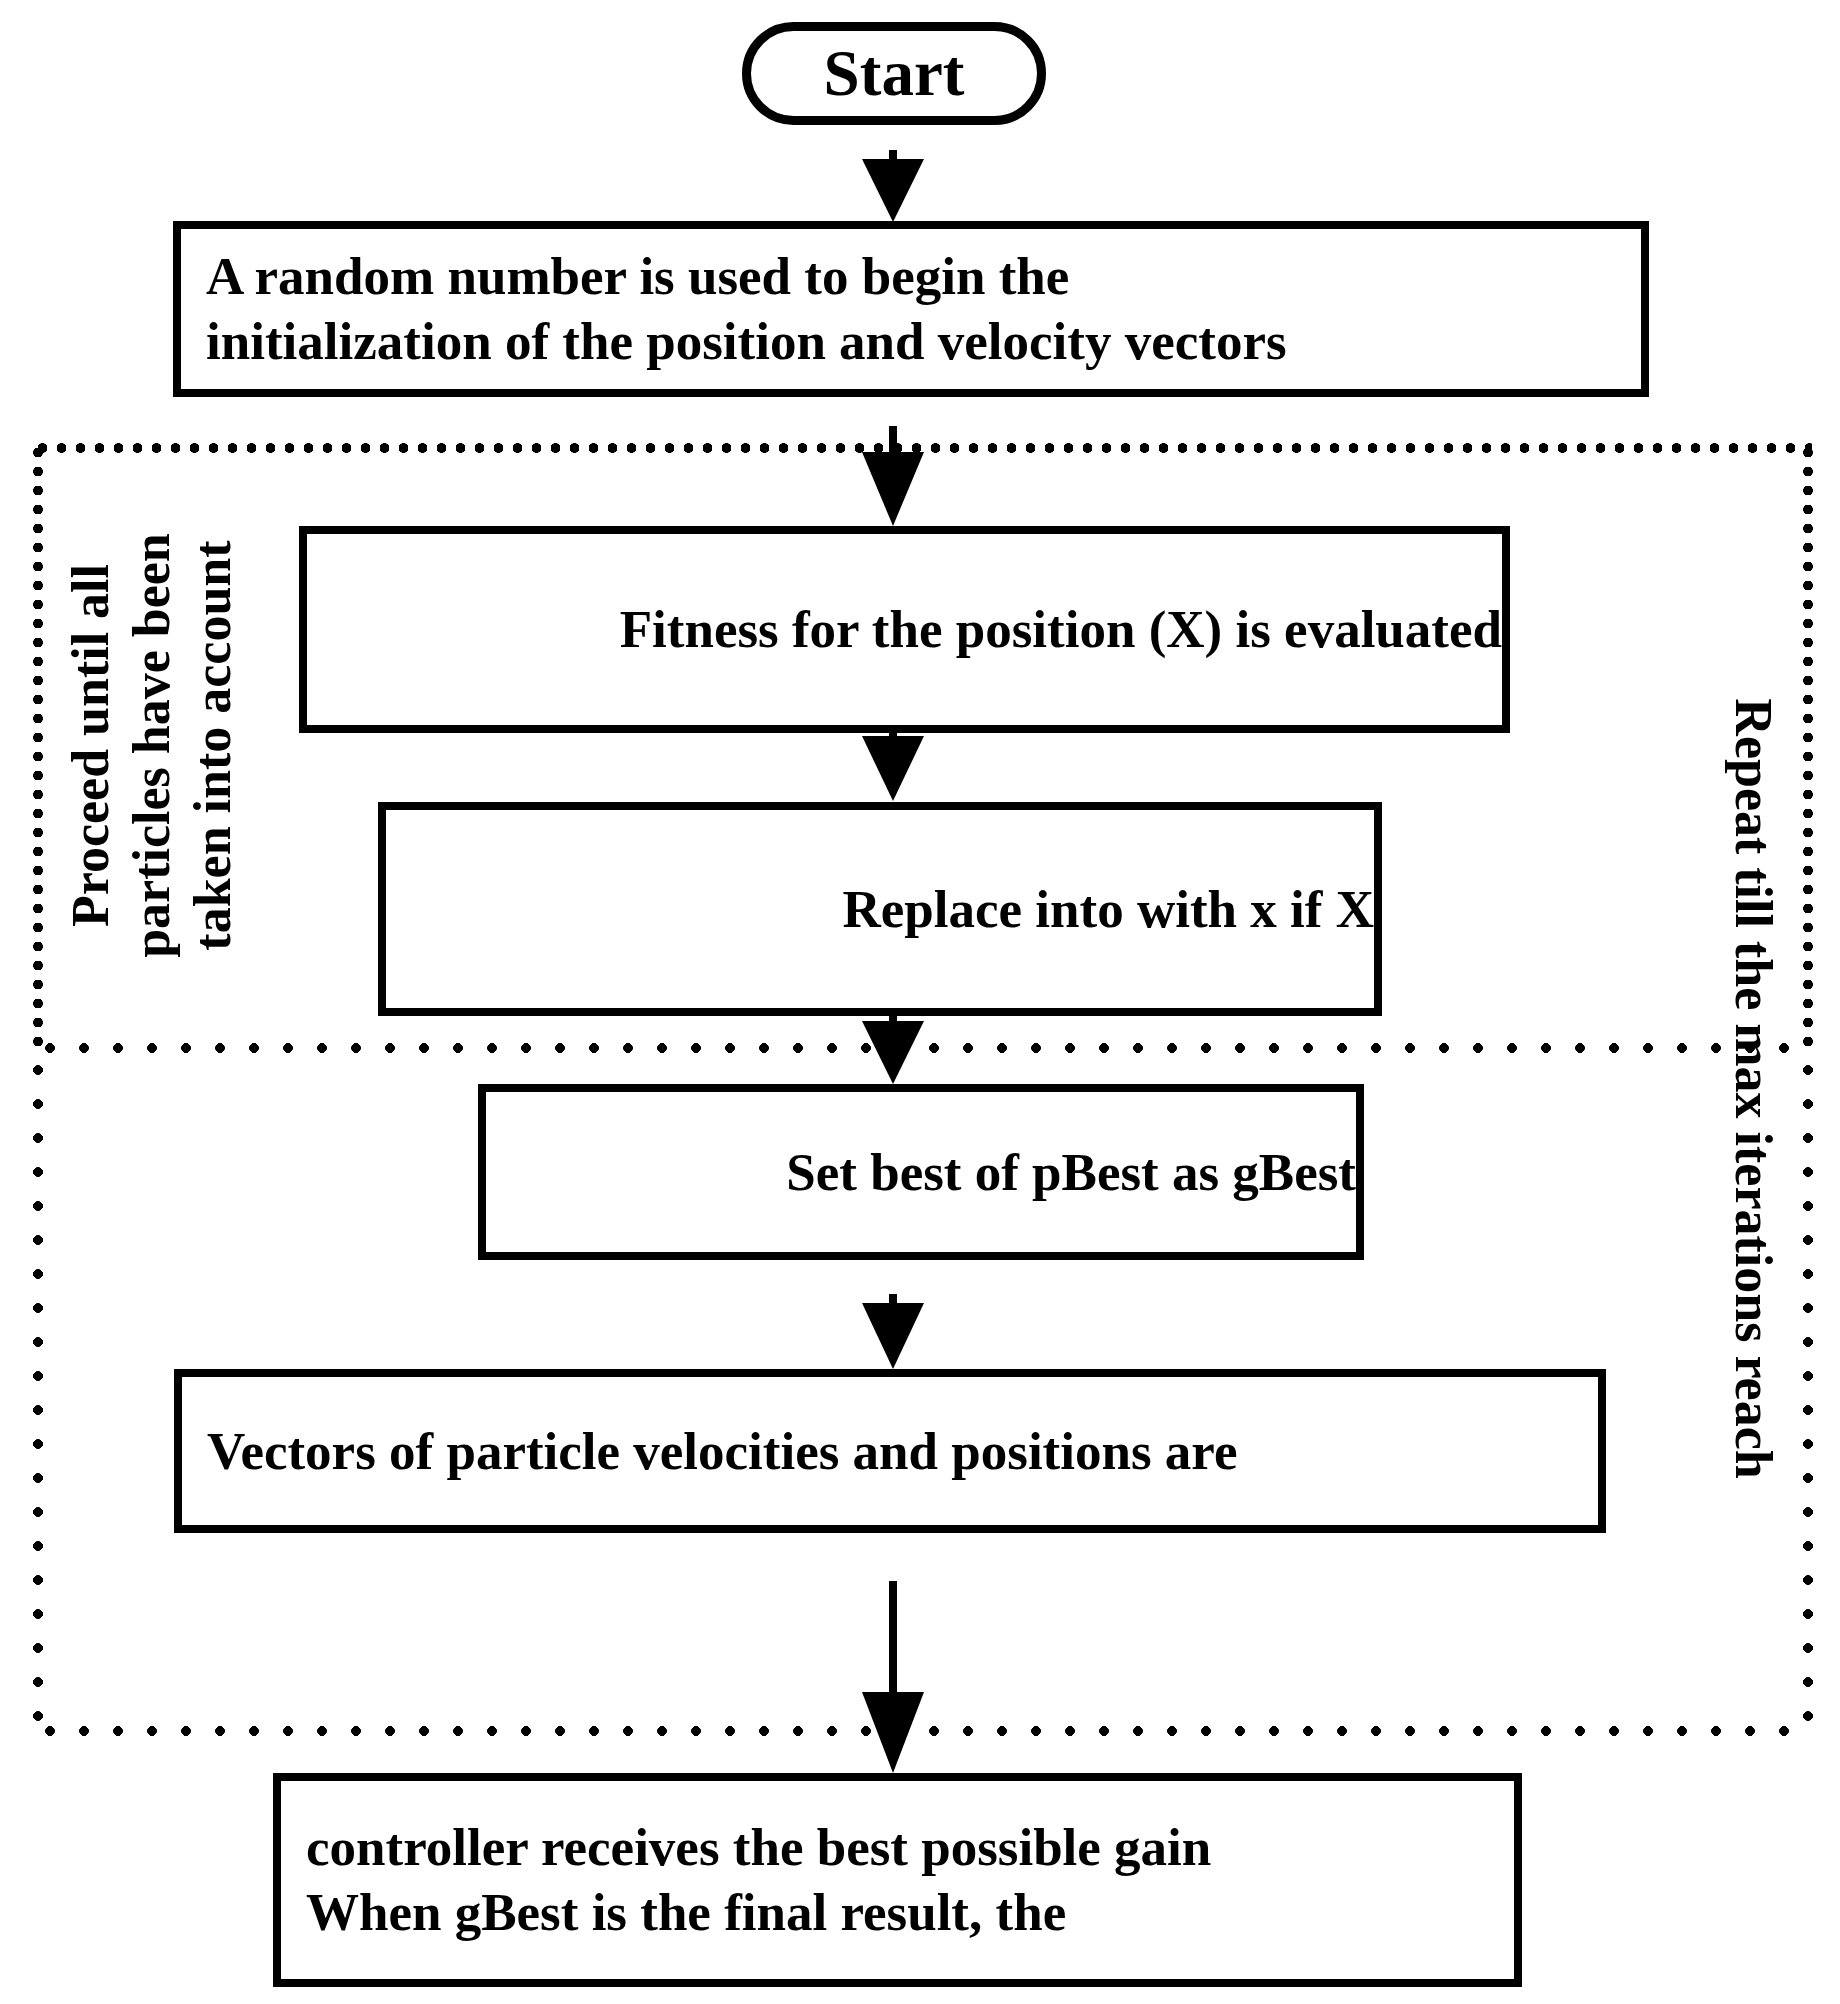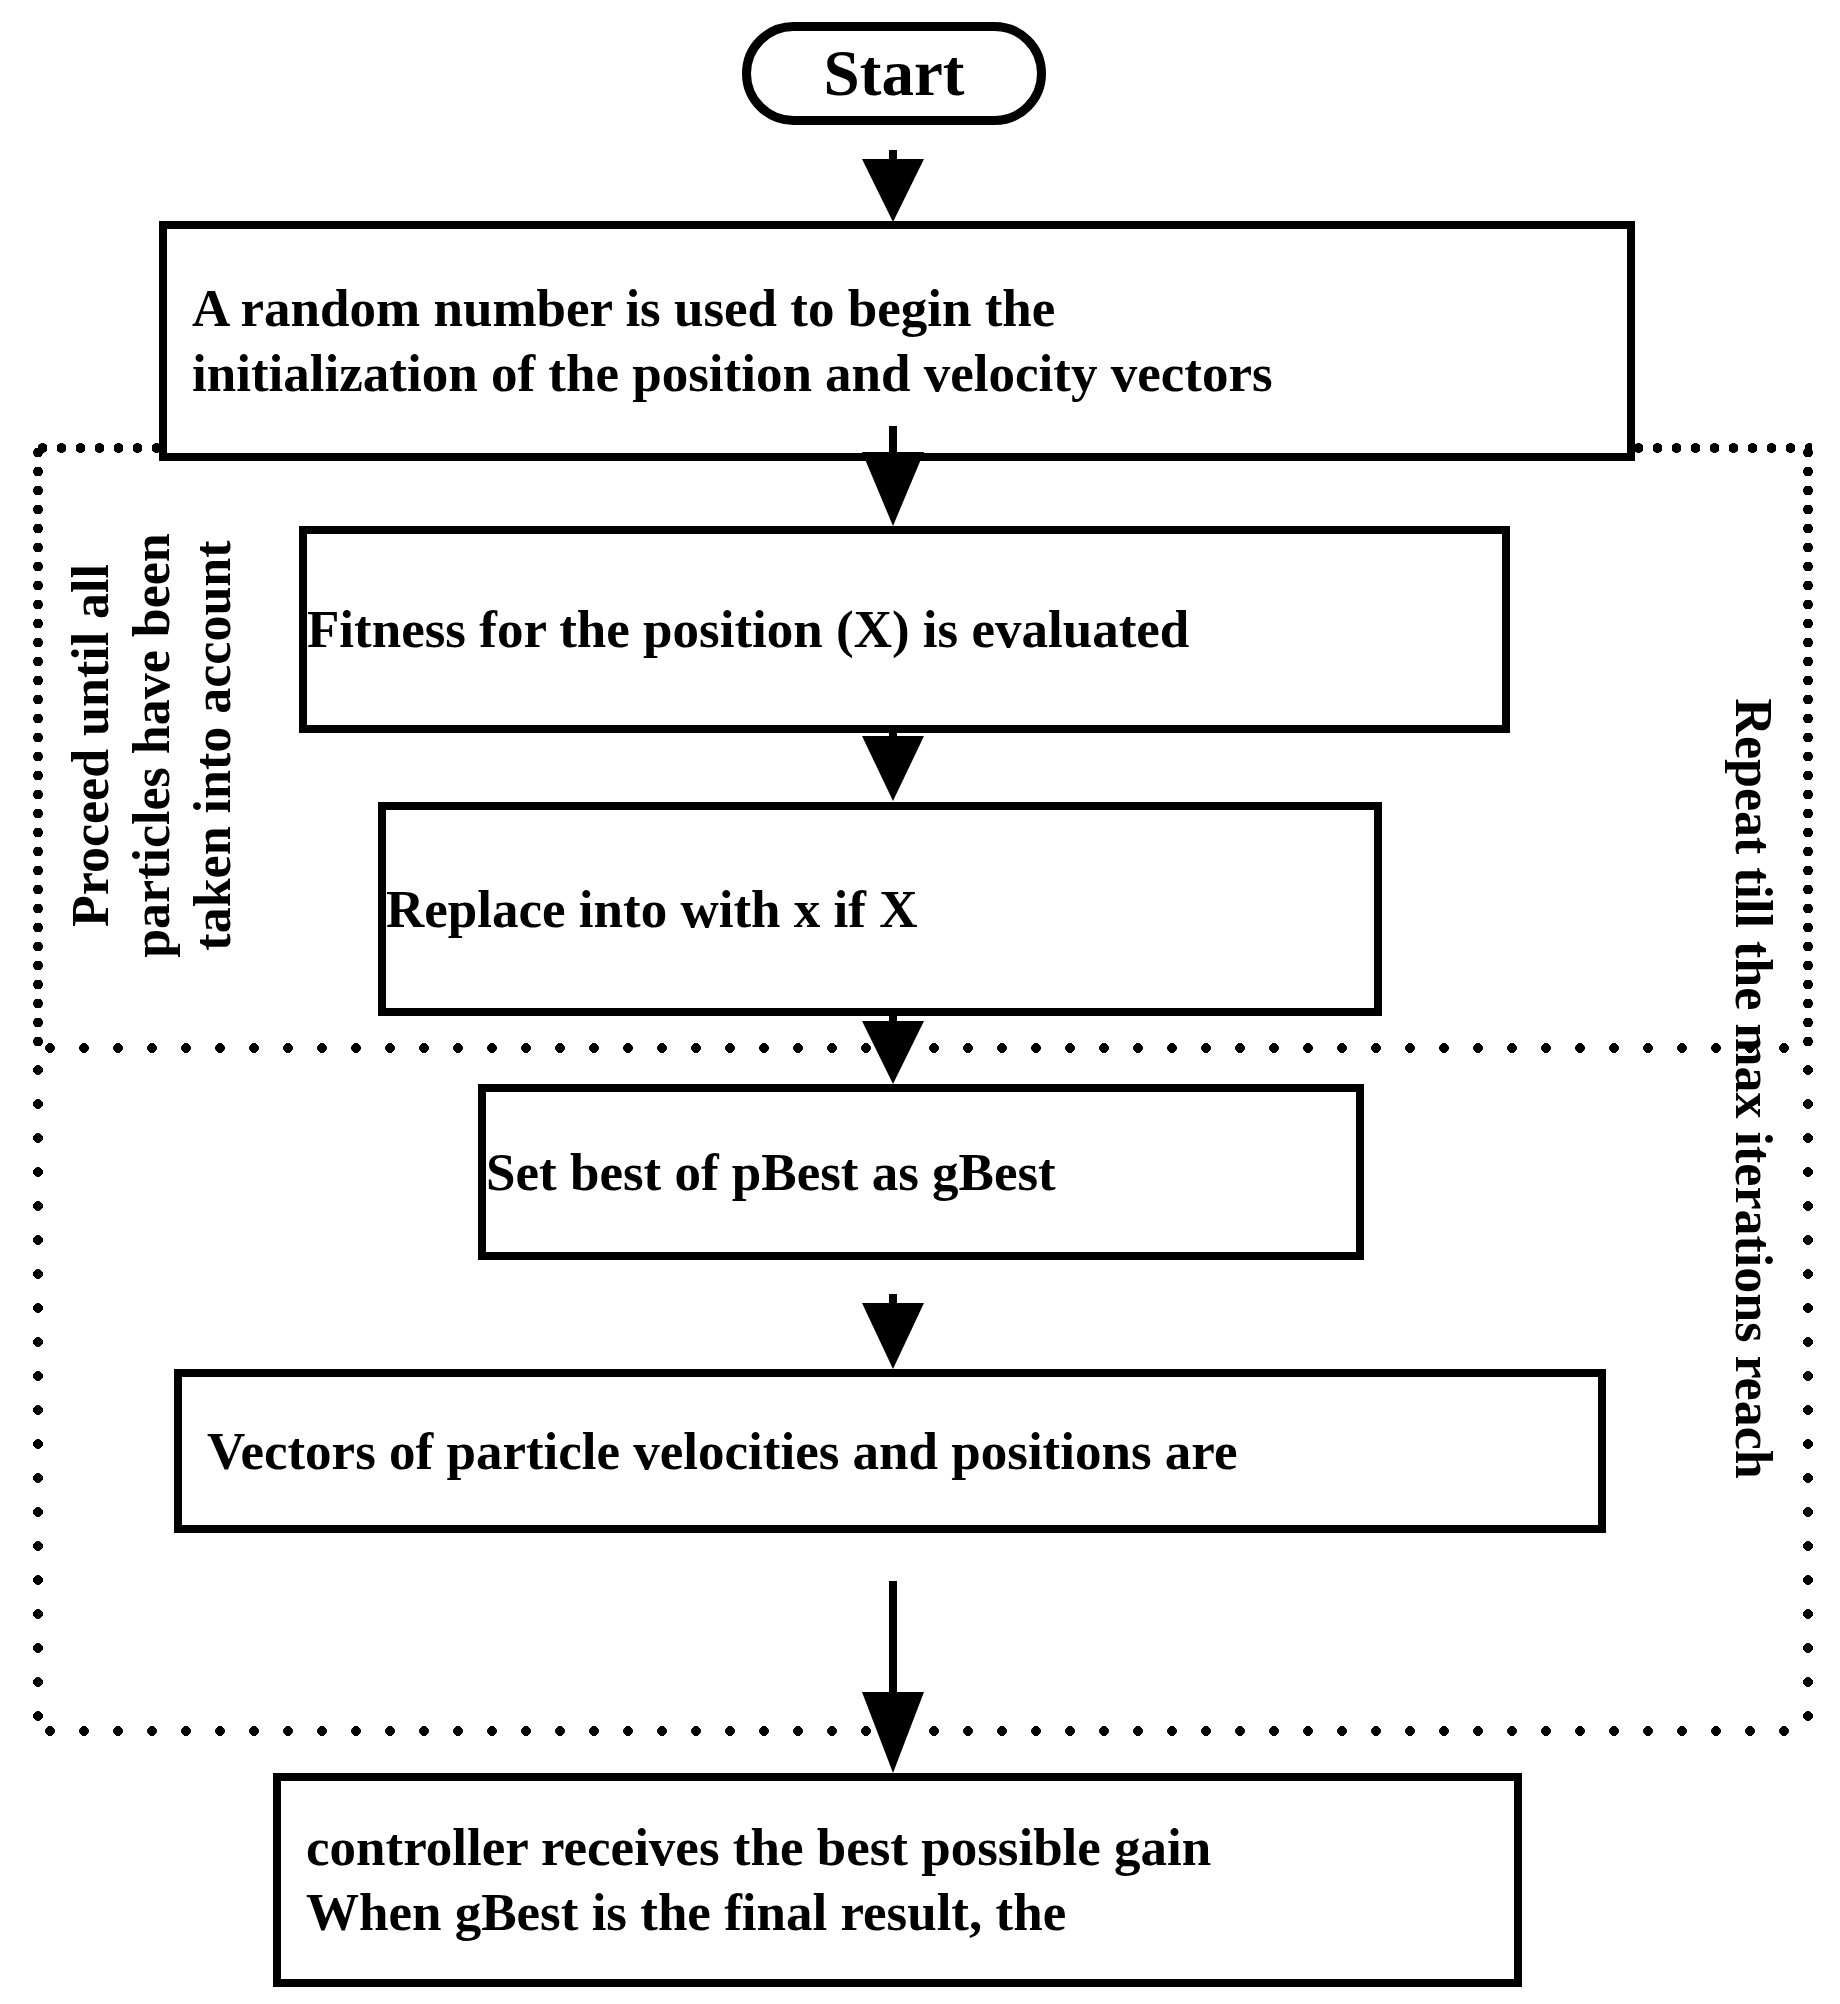--- a/index.html
+++ b/index.html
@@ -23,21 +23,21 @@
     border: 8.9px solid #000;
     background: #fff;
     box-sizing: border-box;
     display: flex;
     flex-direction: column;
     justify-content: center;
     font-weight: bold;
     font-size: 53px;
     line-height: 65px;
   }
-  .node.center { align-items: flex-start; text-align: center; }
+  .node.center { align-items: flex-end; text-align: center; }
   .node.left   { align-items: flex-start; text-align: left; padding-left: 25px; padding-right: 7.4px; }
 
   .stadium {
     position: absolute;
     border: 9.6px solid #000;
     border-radius: 65px;
     background: #fff;
     box-sizing: border-box;
     display: flex;
     align-items: center;
@@ -126,21 +126,21 @@
 
   <div class="stadium" style="left:742px; top:22px; width:304px; height:103px;">
     <span>Start</span>
   </div>
 
   <div class="arrow" style="left:862px; top:150px; height:72px;">
     <div class="arrow-line"></div>
     <div class="arrow-head" style="border-top-width:63px;"></div>
   </div>
 
-  <div class="node left" style="left:159px; top:221px; width:1476px; height:240px;">
+  <div class="node left" style="left:173px; top:221px; width:1476px; height:176px;">
     <div>A random number is used to begin the</div>
     <div>initialization of the position and velocity vectors</div>
   </div>
 
   <div class="arrow" style="left:862px; top:426px; height:100px;">
     <div class="arrow-line"></div>
     <div class="arrow-head"></div>
   </div>
 
   <div class="node center" style="left:299px; top:526px; width:1211px; height:207px;">

